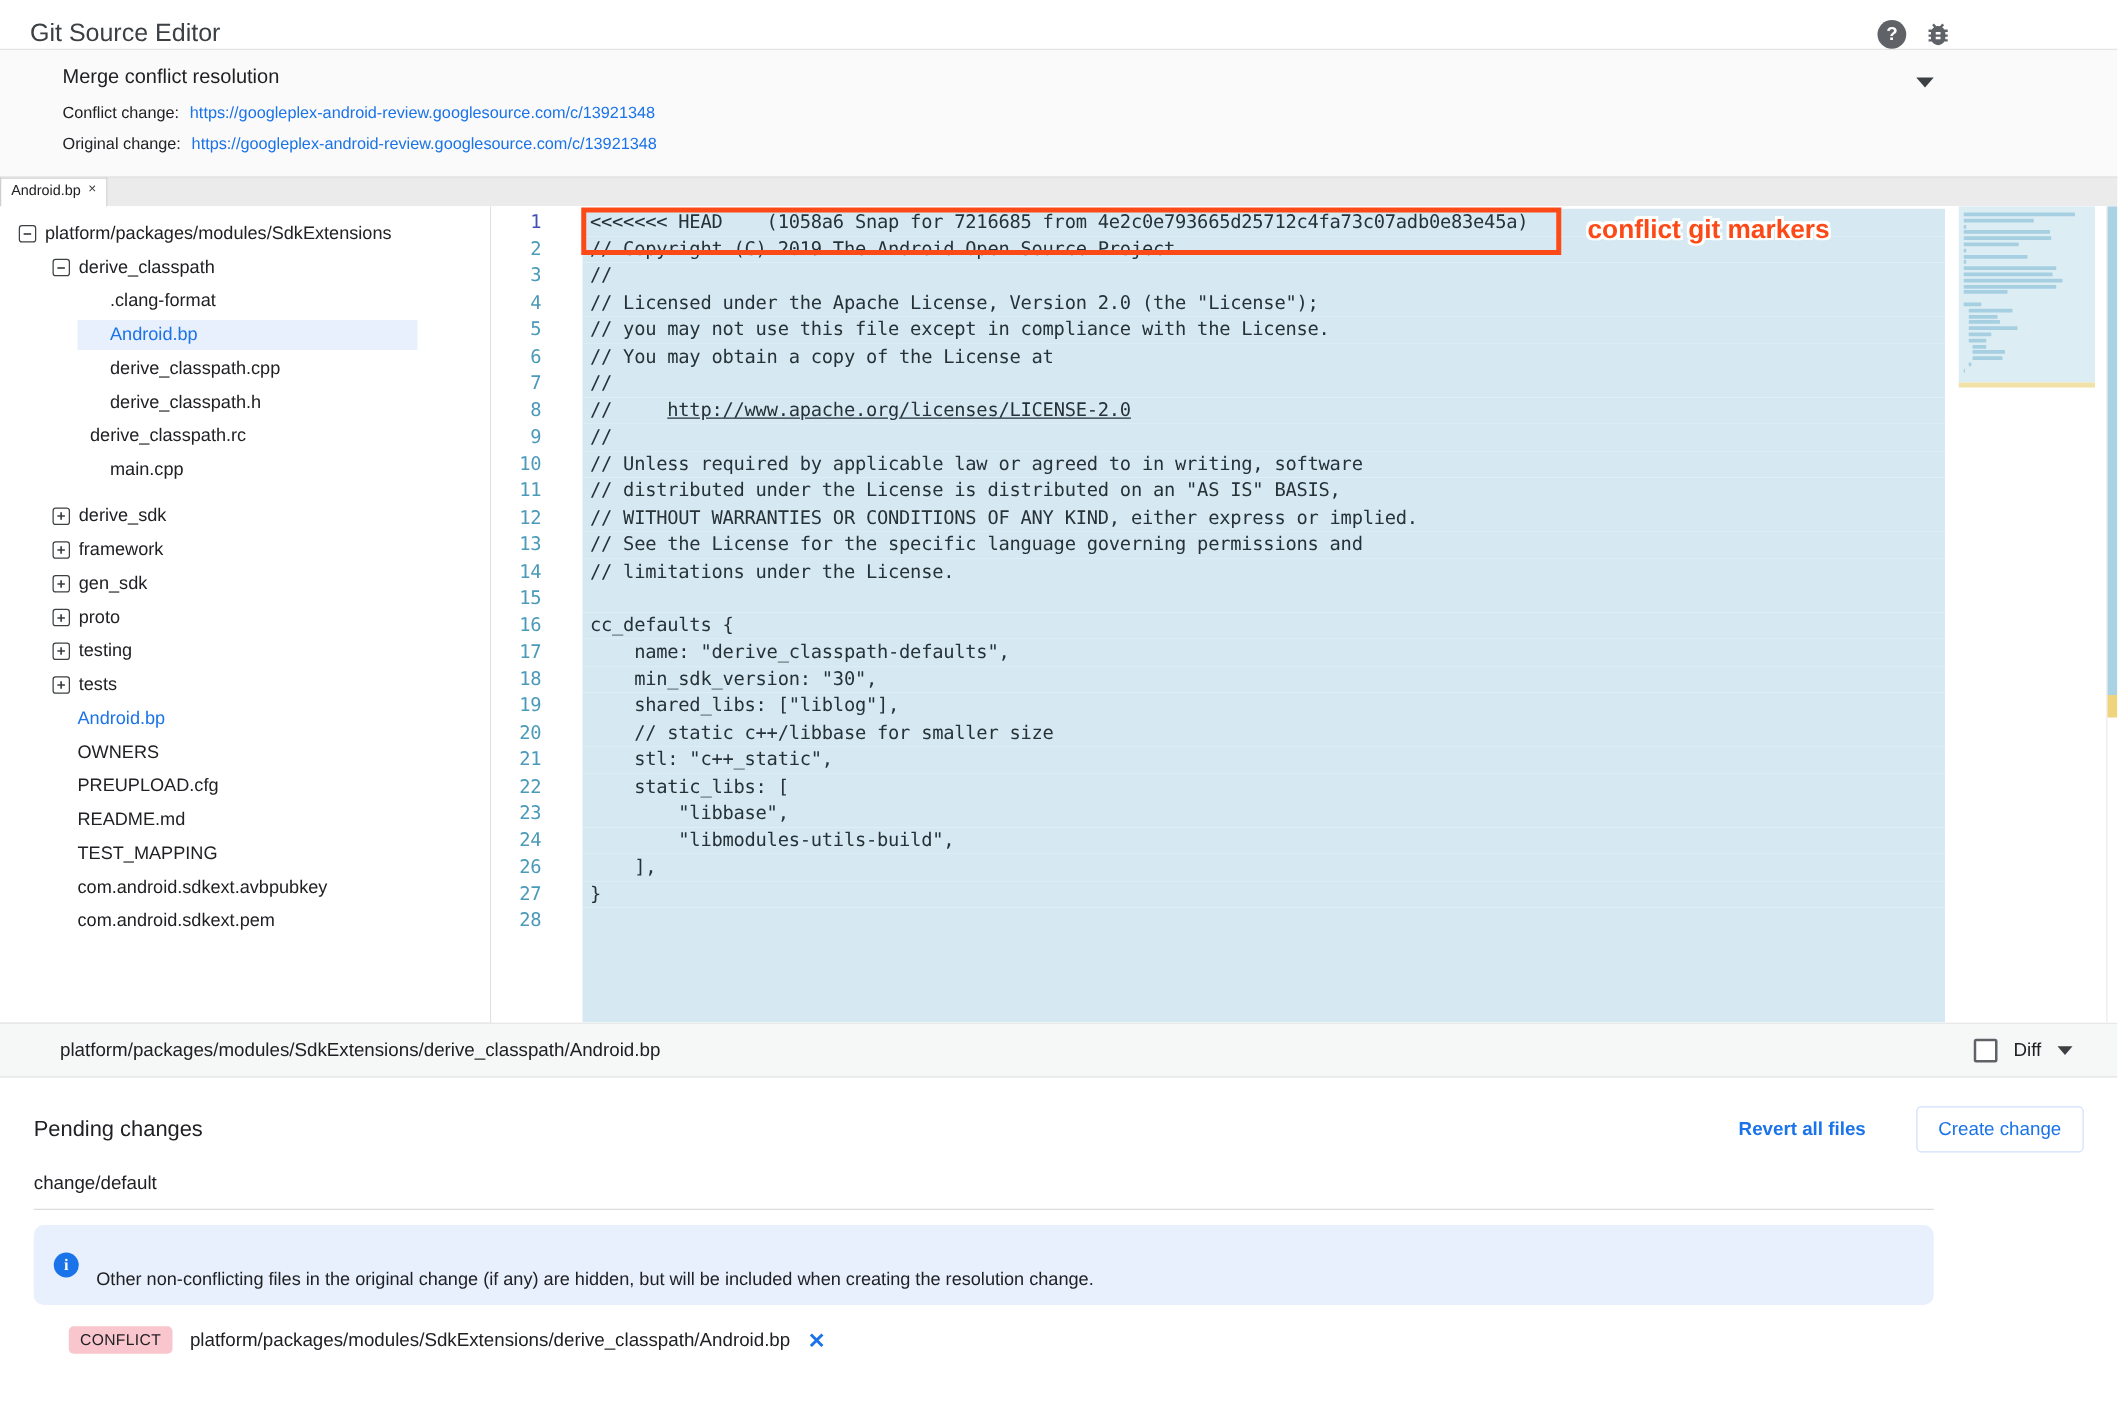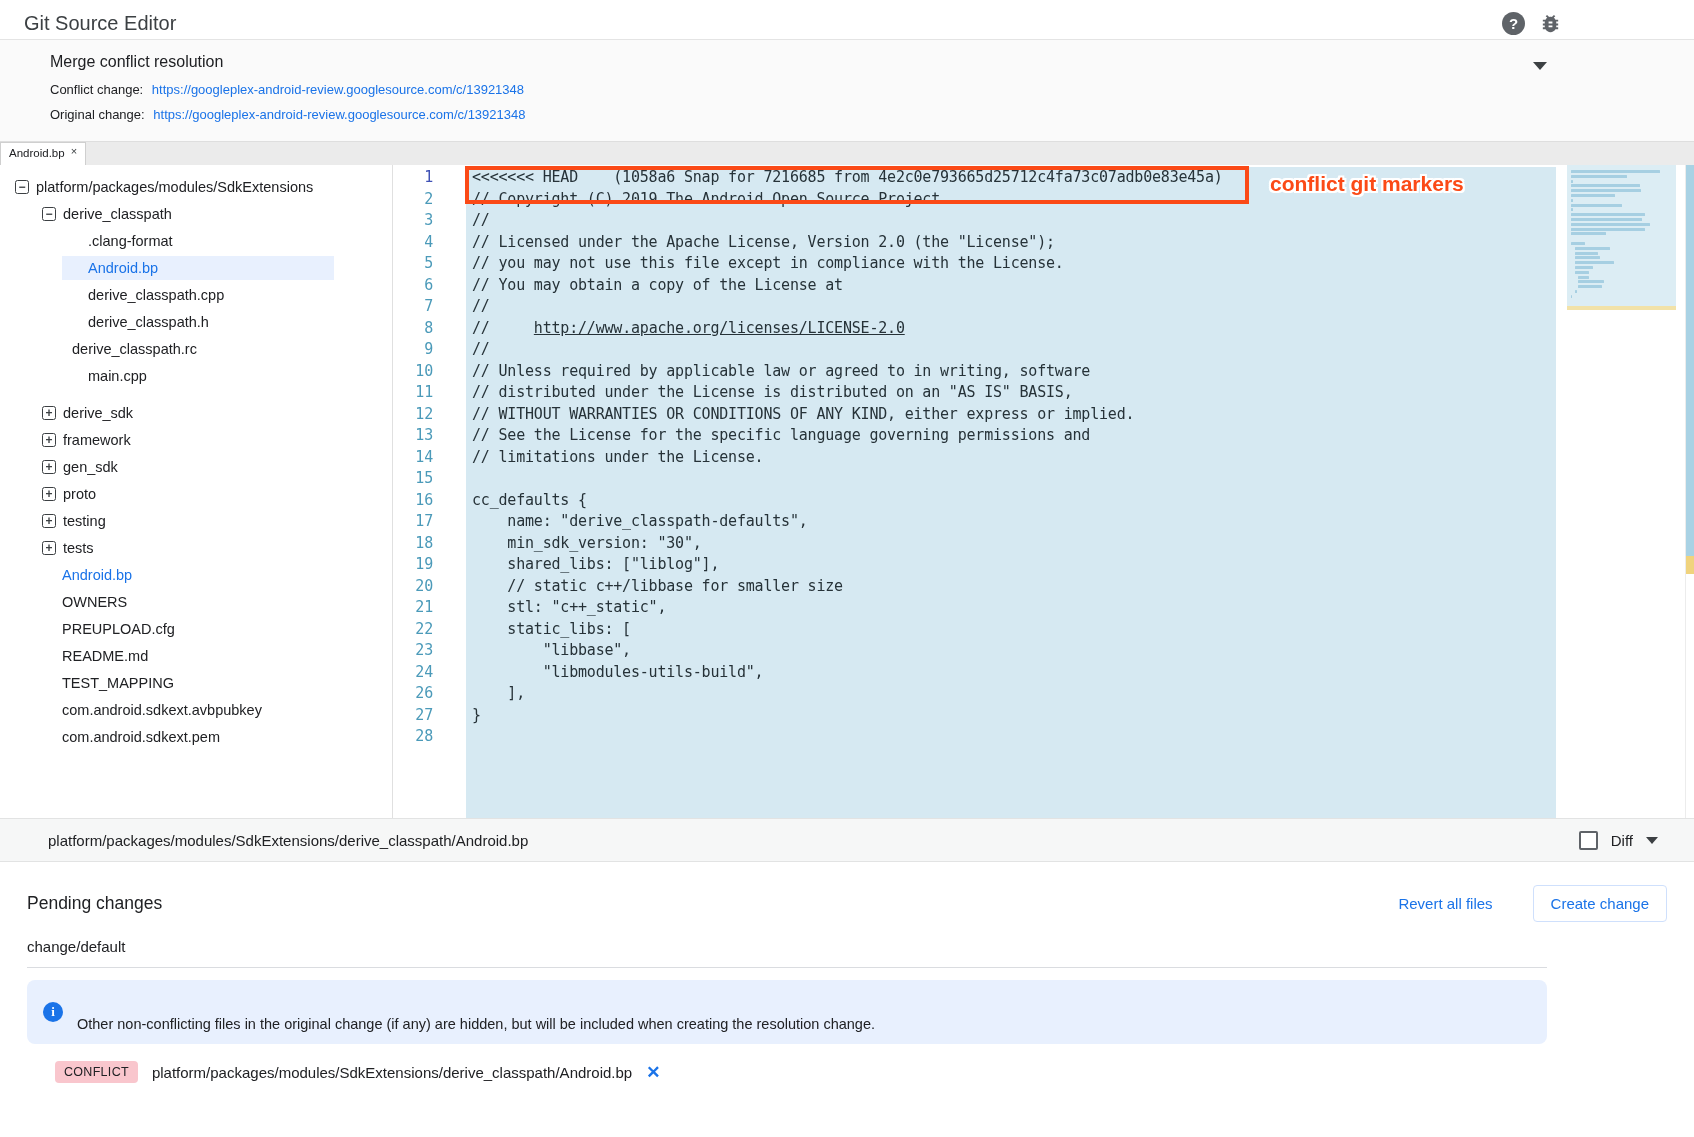--- a/index.html
+++ b/index.html
@@ -1,21 +1,21 @@
 <!DOCTYPE html>
 <html><head>
 <meta charset="utf-8">
 <style>
   * { margin:0; padding:0; box-sizing:border-box; }
   html,body { width:1694px; height:1137px; background:#fff; overflow:hidden;
     font-family:"Liberation Sans", sans-serif; color:#202124; }
 
   
-  .app-header { height:40px; display:flex; align-items:flex-start;
-    padding:12px 132px 0 24px; border-bottom:1px solid #e4e4e4; background:#fff; }
+  .app-header { height:40px; display:flex; align-items:flex-end;
+    padding:0 132px 0 24px; border-bottom:1px solid #e4e4e4; background:#fff; }
   .app-title { font-size:20px; font-weight:500; color:#3c4043; flex:1; }
   .hdr-icons { display:flex; gap:14px; align-items:center; }
   .help-circle { width:23px; height:23px; border-radius:50%; background:#5f6368;
     color:#fff; font-size:15px; font-weight:700; display:flex; align-items:center;
     justify-content:center; cursor:pointer; }
   .bug-icon { width:23px; height:23px; cursor:pointer; }
 
   
   .merge-section { height:101px; background:#fafafa; position:relative;
     padding:13px 0 0 50px; }
@@ -88,21 +88,21 @@
   .diff-checkbox { width:19px; height:19px; border:2px solid #5f6368; border-radius:2px;
     background:#fff; cursor:pointer; }
   .diff-label { font-size:15px; color:#202124; }
   .diff-caret { width:0; height:0; border-left:6px solid transparent;
     border-right:6px solid transparent; border-top:7px solid #3c4043; cursor:pointer; }
 
   
   .pending { padding:20px 27px 0 27px; }
   .pending-row1 { display:flex; align-items:center; height:43px; }
   .pending-title { font-size:17.5px; color:#202124; flex:1; }
-  .revert-btn { color:#1a73e8; font-size:15px; font-weight:400; margin-right:40px;
+  .revert-btn { color:#1a73e8; font-size:15px; font-weight:700; margin-right:40px;
     background:none; border:none; cursor:pointer; font-family:inherit; }
   .create-btn { color:#1a73e8; font-size:15px; font-weight:500; background:#fff;
     border:1px solid #cfe0fc; border-radius:4px; padding:9px 17px; cursor:pointer;
     font-family:inherit; }
   .branch-line { font-size:15px; margin-top:13px; color:#202124; }
   .pending-hr { border:none; border-top:1px solid #dadce0; margin:12px 120px 0 0; }
   .info-banner { margin:12px 120px 0 0; background:#e8f0fe; border-radius:8px;
     padding:12px 16px; display:flex; align-items:center; gap:14px; }
   .info-icon { width:20px; height:20px; border-radius:50%; background:#1a73e8;
     color:#fff; font-size:13px; font-weight:700; display:flex; align-items:center;

